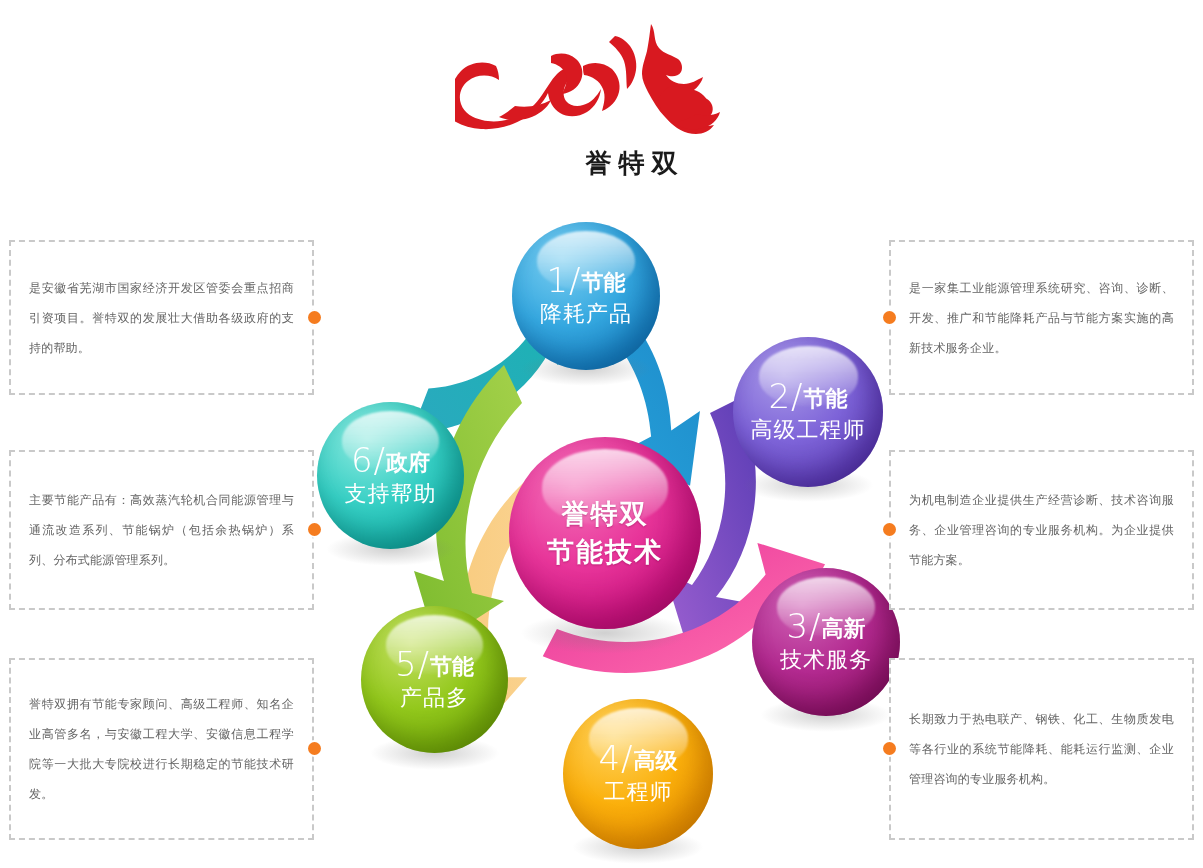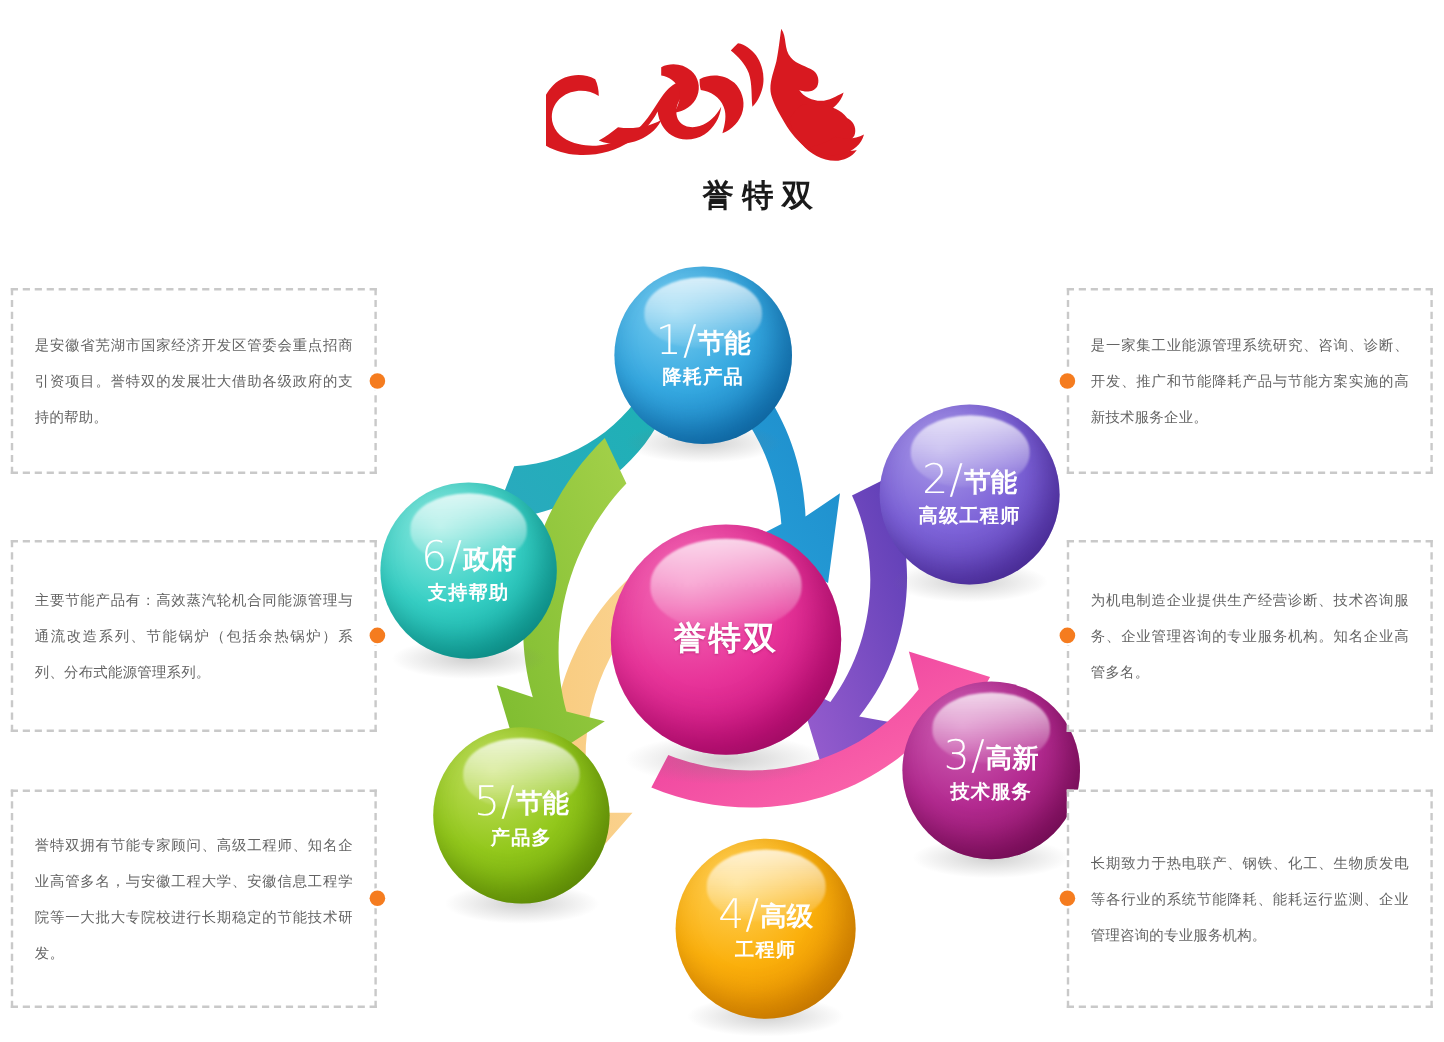--- a/index.html
+++ b/index.html
@@ -62,21 +62,21 @@
     position:absolute; border-radius:50%;
     background:radial-gradient(ellipse at center, rgba(120,120,120,.35) 0%, rgba(255,255,255,0) 70%);
     pointer-events:none;
   }
   .sphere .l1, .sphere .l2 { position:relative; z-index:3; white-space:nowrap; }
   .sphere .num {
     font-family:"DejaVu Sans","Liberation Sans",sans-serif;
     font-weight:300; font-size:34px; vertical-align:-2px; letter-spacing:1px;
   }
   .sphere .l1 { font-size:22px; font-weight:bold; line-height:1.05; }
-  .sphere .l2 { font-size:16px; font-weight:bold; line-height:1.35; letter-spacing:1px; }
+  .sphere .l2 { font-size:22px; font-weight:normal; line-height:1.35; letter-spacing:1px; }
 
   
   #center-sphere {
     left:509px; top:437px; width:192px; height:192px;
     background:radial-gradient(circle at 34% 26%, #f470b8 0%, #e8359a 42%, #cf1683 72%, #a4106a 100%);
     box-shadow:inset -14px -16px 34px rgba(120,0,70,.45);
   }
   #center-sphere .l1, #center-sphere .l2 { font-size:27px; font-weight:bold; letter-spacing:2px; line-height:1.42; text-shadow:0 1px 2px rgba(130,0,70,.4); }
 
   #s1 { left:512px; top:222px; width:148px; height:148px;
@@ -202,20 +202,21 @@
 
 <div class="sph-shadow" style="left:326px;top:532px;width:130px;height:34px;"></div>
 <div class="sphere" id="s6">
   <div class="l1"><span class="num">6</span><span class="num">/</span><span>政府</span></div>
   <div class="l2">支持帮助</div>
 </div>
 
 <div class="sph-shadow" style="left:520px;top:612px;width:170px;height:42px;"></div>
 <div class="sphere" id="center-sphere">
   <div class="l1">誉特双</div>
+  <div class="l2">节能技术</div>
 </div>
 
 <div class="info-box box-left lb1">
   <p>是安徽省芜湖市国家经济开发区管委会重点招商引资项目。誉特双的发展壮大借助各级政府的支持的帮助。</p>
 </div>
 <div class="dot" style="left:308px; top:311px;"></div>
 
 <div class="info-box box-left lb2">
   <p>主要节能产品有：高效蒸汽轮机合同能源管理与通流改造系列、节能锅炉（包括余热锅炉）系列、分布式能源管理系列。</p>
 </div>
@@ -225,20 +226,20 @@
   <p>誉特双拥有节能专家顾问、高级工程师、知名企业高管多名，与安徽工程大学、安徽信息工程学院等一大批大专院校进行长期稳定的节能技术研发。</p>
 </div>
 <div class="dot" style="left:308px; top:742px;"></div>
 
 <div class="info-box box-right rb1">
   <p>是一家集工业能源管理系统研究、咨询、诊断、开发、推广和节能降耗产品与节能方案实施的高新技术服务企业。</p>
 </div>
 <div class="dot" style="left:883px; top:311px;"></div>
 
 <div class="info-box box-right rb2">
-  <p>为机电制造企业提供生产经营诊断、技术咨询服务、企业管理咨询的专业服务机构。知名企业高管多名。</p>
+  <p>为机电制造企业提供生产经营诊断、技术咨询服务、企业管理咨询的专业服务机构。为企业提供节能方案。</p>
 </div>
 <div class="dot" style="left:883px; top:523px;"></div>
 
 <div class="info-box box-right rb3">
   <p>长期致力于热电联产、钢铁、化工、生物质发电等各行业的系统节能降耗、能耗运行监测、企业管理咨询的专业服务机构。</p>
 </div>
 <div class="dot" style="left:883px; top:742px;"></div>
 
 </body></html>

